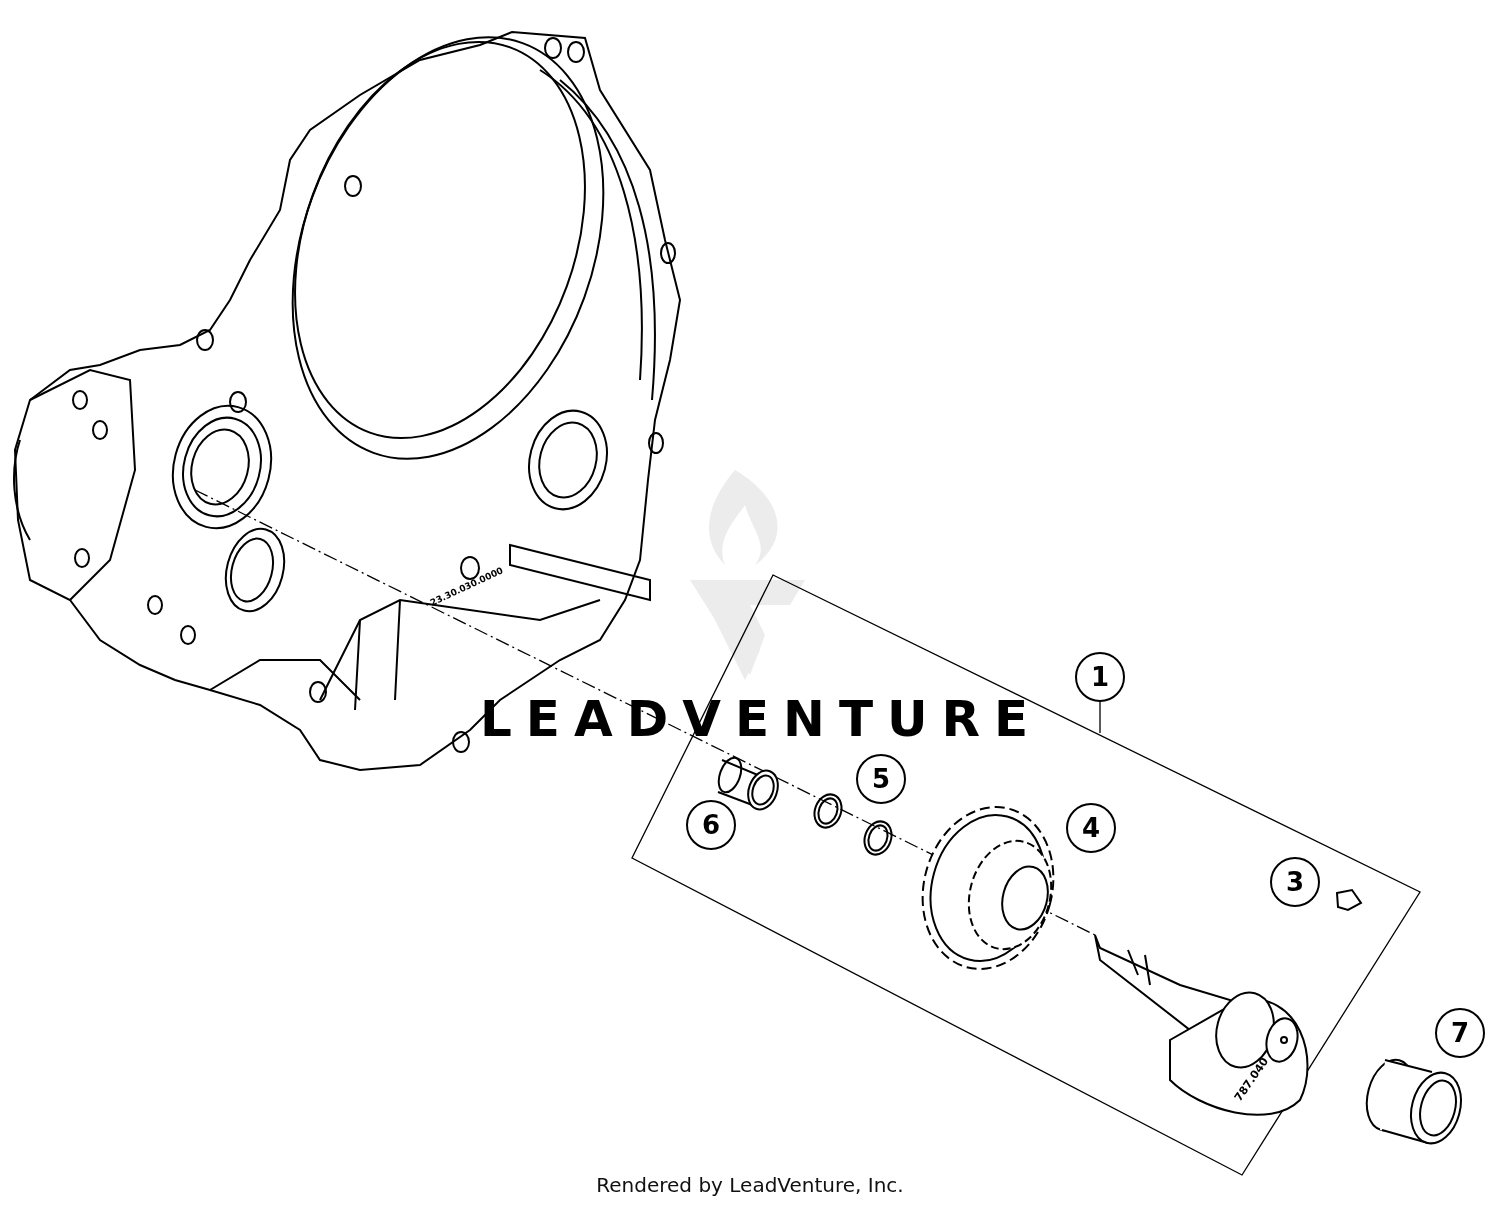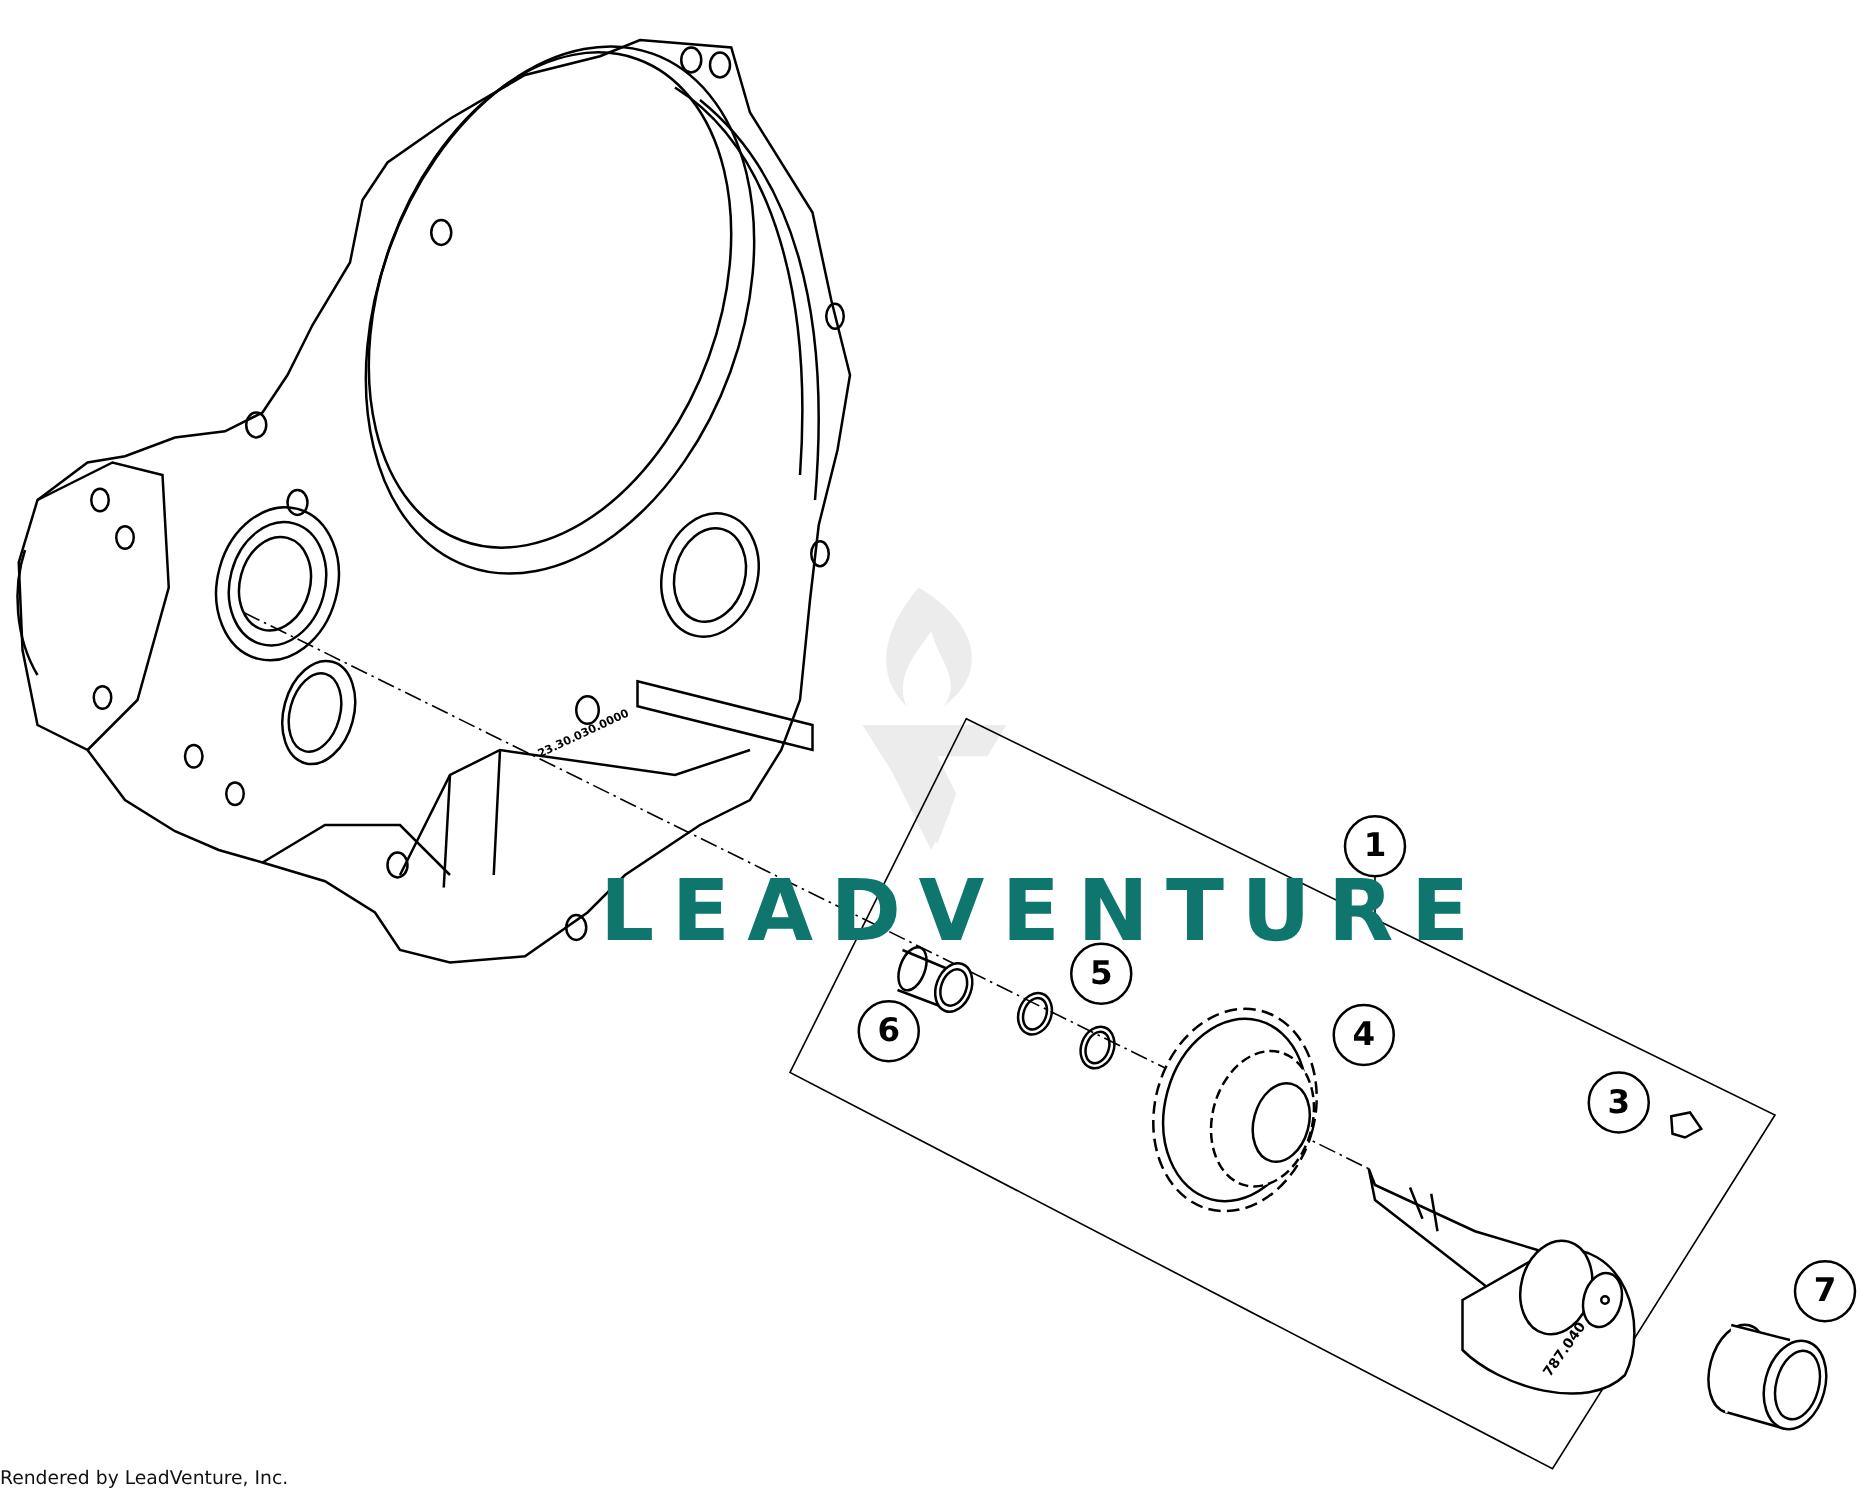--- a/index.html
+++ b/index.html
@@ -1,21 +1,21 @@
 <!DOCTYPE html>
 <html><head>
 <meta charset="utf-8">
 <style>
   html,body{margin:0;padding:0;background:#ffffff;}
   body{width:1500px;height:1209px;position:relative;overflow:hidden;font-family:"DejaVu Sans",sans-serif;}
   #canvas{position:absolute;left:0;top:0;width:1500px;height:1209px;}
   .callout{position:absolute;width:50px;height:50px;border:2px solid #000;border-radius:50%;background:#fff;
     display:flex;align-items:center;justify-content:center;font-family:"DejaVu Sans",sans-serif;font-weight:bold;font-size:26px;color:#000;box-sizing:border-box;}
-  .watermark-text{position:absolute;left:480px;top:690px;font-family:"DejaVu Sans",sans-serif;font-weight:bold;font-size:68px;letter-spacing:14px;color:#0f766e;}
-  .footer{position:absolute;left:0;width:1500px;top:1173px;font-family:"DejaVu Sans",sans-serif;font-size:15px;color:#111;}
+  .watermark-text{position:absolute;left:480px;top:690px;font-family:"DejaVu Sans",sans-serif;font-weight:bold;font-size:50px;letter-spacing:14px;color:#000000;}
+  .footer{position:absolute;left:0;width:1500px;top:1173px;text-align:center;font-family:"DejaVu Sans",sans-serif;font-size:20px;color:#111;}
 </style>
 </head>
 <body>
 
 <div id="canvas">
   <svg width="1500" height="1209" viewBox="0 0 1500 1209" xmlns="http://www.w3.org/2000/svg">
 
     <g fill="#ececec" stroke="none">
       <path d="M735 470 C705 505 700 540 725 565 C715 540 735 520 745 505 C752 530 770 545 755 565 C790 540 785 500 735 470 Z"></path>
       <path d="M690 580 L805 580 L790 605 L750 605 L765 635 L750 675 Z"></path>

